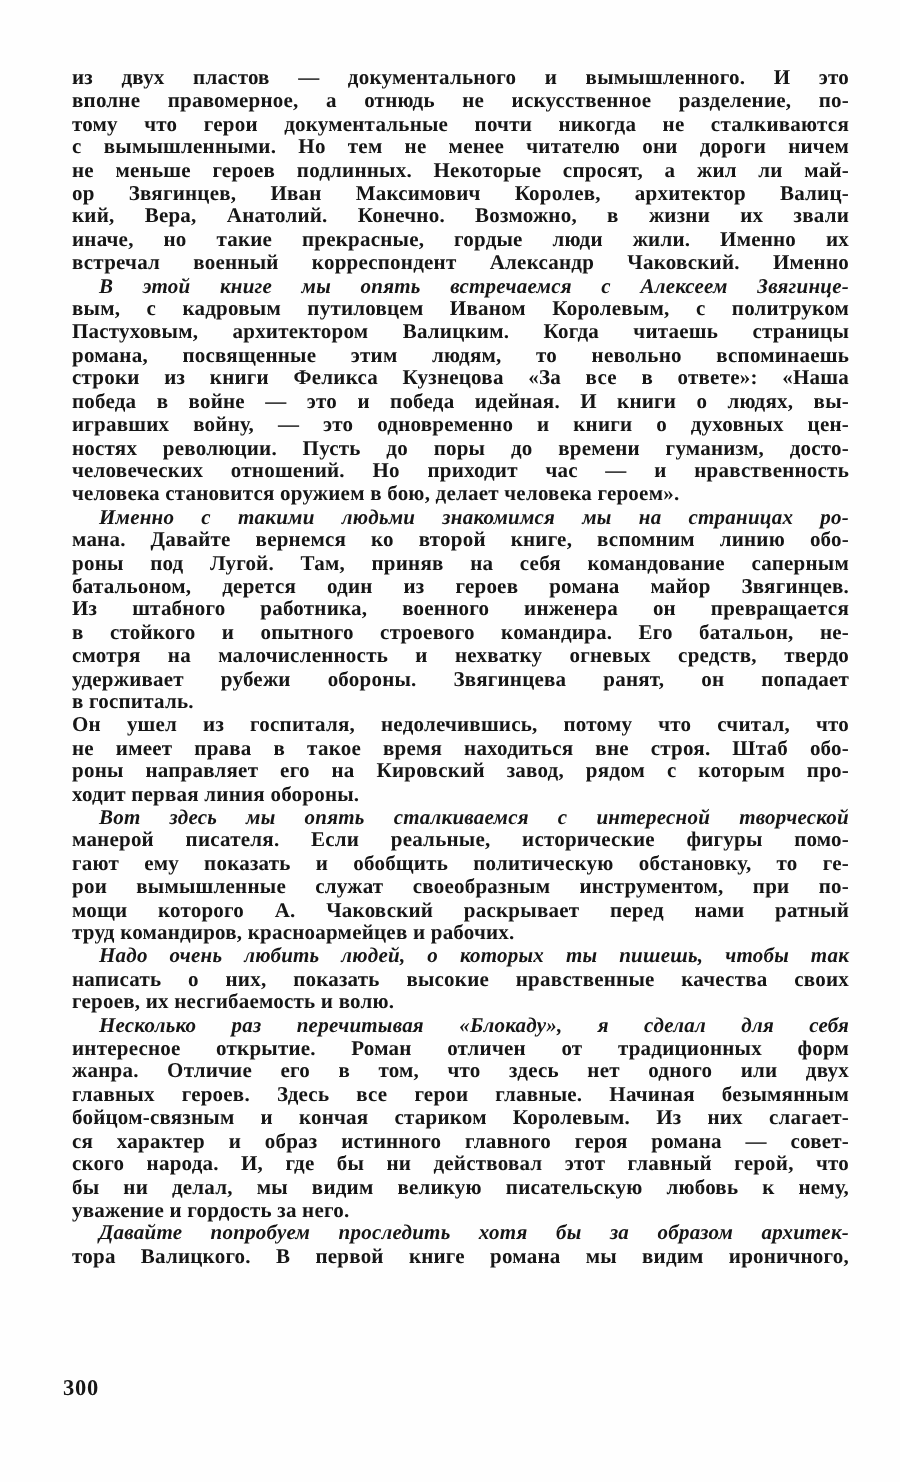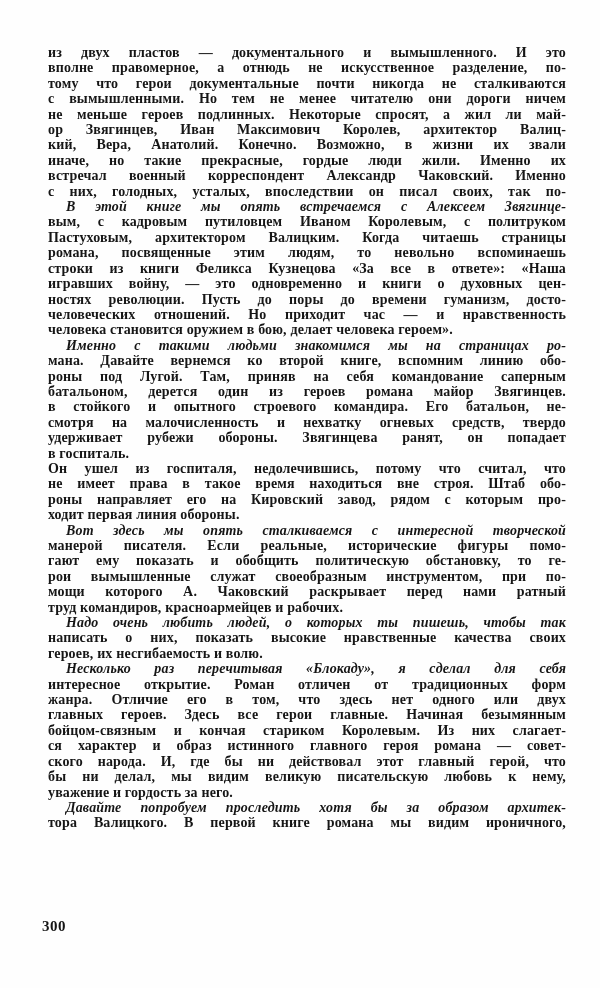--- a/index.html
+++ b/index.html
@@ -55,34 +55,35 @@
   <div class="text-block" id="text-block">
       <div class="line">из двух пластов — документального и вымышленного. И это</div>
       <div class="line">вполне правомерное, а отнюдь не искусственное разделение, по-</div>
       <div class="line">тому что герои документальные почти никогда не сталкиваются</div>
       <div class="line">с вымышленными. Но тем не менее читателю они дороги ничем</div>
       <div class="line">не меньше героев подлинных. Некоторые спросят, а жил ли май-</div>
       <div class="line">ор Звягинцев, Иван Максимович Королев, архитектор Валиц-</div>
       <div class="line">кий, Вера, Анатолий. Конечно. Возможно, в жизни их звали</div>
       <div class="line">иначе, но такие прекрасные, гордые люди жили. Именно их</div>
       <div class="line">встречал военный корреспондент Александр Чаковский. Именно</div>
-      <div class="line">с них, голодных, усталых, впоследствии он писал своих, так по-</div>
       <div class="line indent">В этой книге мы опять встречаемся с Алексеем Звягинце-</div>
       <div class="line">вым, с кадровым путиловцем Иваном Королевым, с политруком</div>
       <div class="line">Пастуховым, архитектором Валицким. Когда читаешь страницы</div>
       <div class="line">романа, посвященные этим людям, то невольно вспоминаешь</div>
       <div class="line">строки из книги Феликса Кузнецова «За все в ответе»: «Наша</div>
+      <div class="line">победа в войне — это и победа идейная. И книги о людях, вы-</div>
       <div class="line">игравших войну, — это одновременно и книги о духовных цен-</div>
       <div class="line">ностях революции. Пусть до поры до времени гуманизм, досто-</div>
       <div class="line">человеческих отношений. Но приходит час — и нравственность</div>
       <div class="line last">человека становится оружием в бою, делает человека героем».</div>
       <div class="line indent">Именно с такими людьми знакомимся мы на страницах ро-</div>
       <div class="line">мана. Давайте вернемся ко второй книге, вспомним линию обо-</div>
       <div class="line">роны под Лугой. Там, приняв на себя командование саперным</div>
       <div class="line">батальоном, дерется один из героев романа майор Звягинцев.</div>
+      <div class="line">Из штабного работника, военного инженера он превращается</div>
       <div class="line">в стойкого и опытного строевого командира. Его батальон, не-</div>
       <div class="line">смотря на малочисленность и нехватку огневых средств, твердо</div>
       <div class="line">удерживает рубежи обороны. Звягинцева ранят, он попадает</div>
       <div class="line last">в госпиталь.</div>
       <div class="line">Он ушел из госпиталя, недолечившись, потому что считал, что</div>
       <div class="line">не имеет права в такое время находиться вне строя. Штаб обо-</div>
       <div class="line">роны направляет его на Кировский завод, рядом с которым про-</div>
       <div class="line last">ходит первая линия обороны.</div>
       <div class="line indent">Вот здесь мы опять сталкиваемся с интересной творческой</div>
       <div class="line">манерой писателя. Если реальные, исторические фигуры помо-</div>

